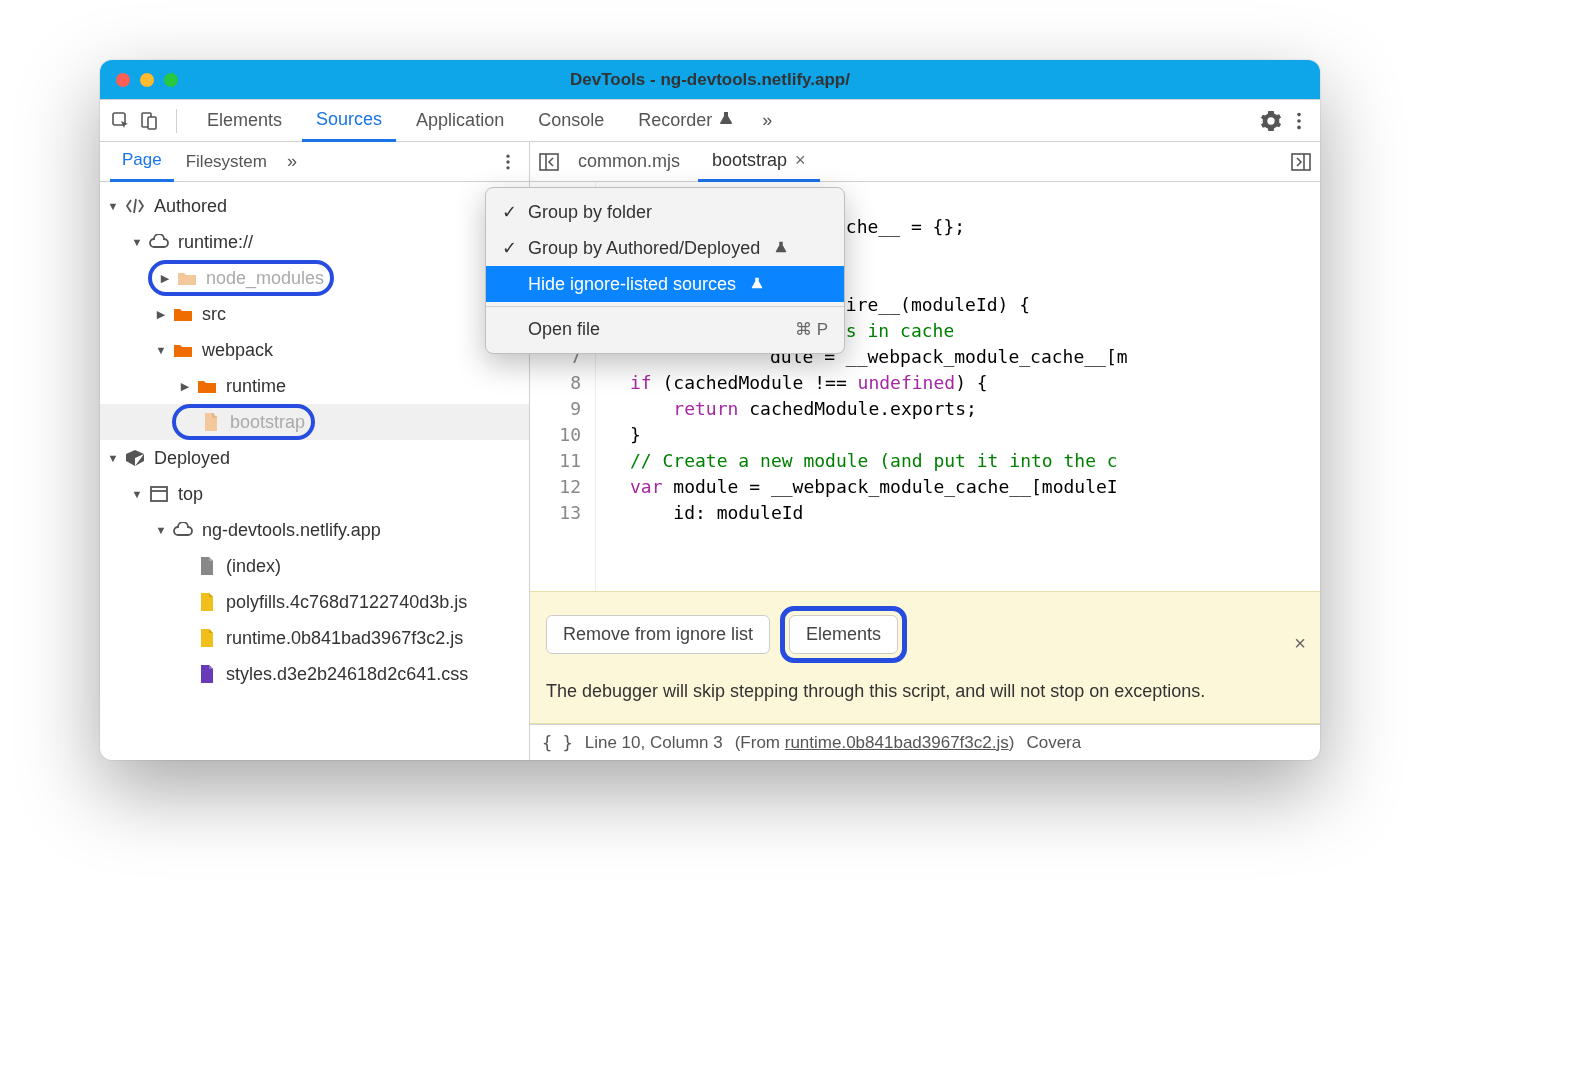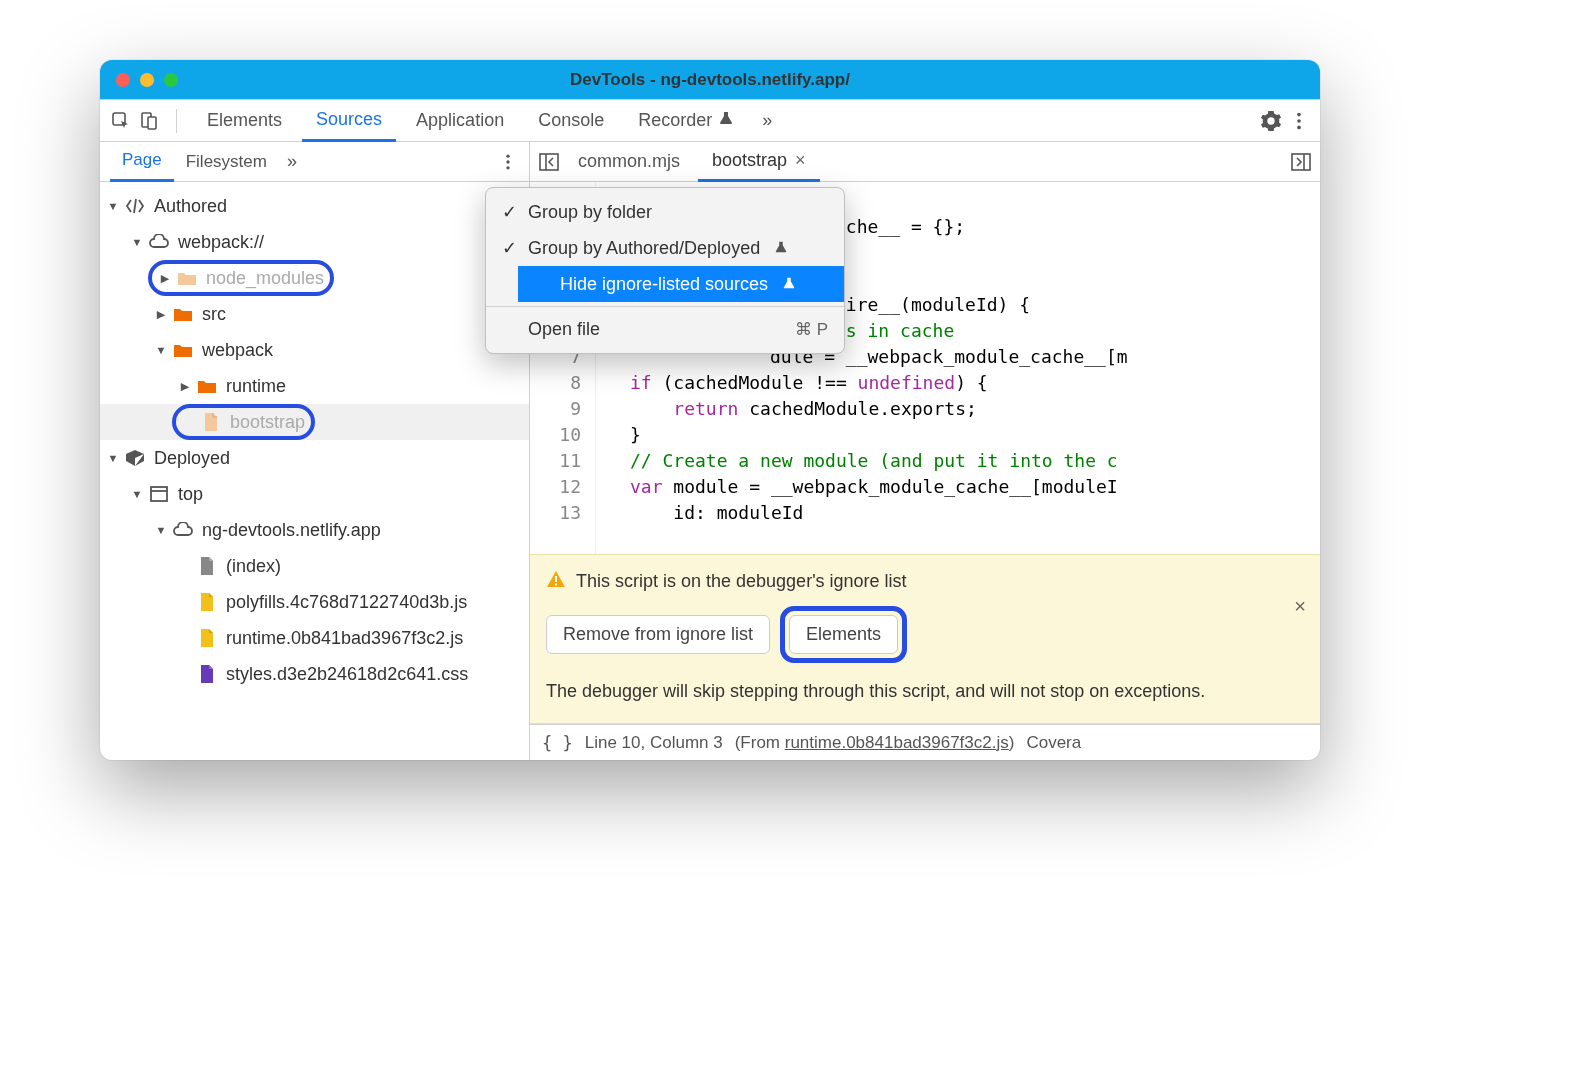--- a/index.html
+++ b/index.html
@@ -105,21 +105,21 @@
   width: 360px;
   background: #f3f3f3;
   border: 1px solid #bfbfbf;
   border-radius: 8px;
   box-shadow: 0 10px 30px rgba(0,0,0,0.25);
   padding: 6px 0;
   z-index: 50;
 }
 .menu-item { height: 36px; display:flex; align-items:center; padding: 0 16px; font-size: 18px; color: #333; gap: 10px; }
 .menu-item .check { width: 16px; }
-.menu-item.highlighted { background: #0a84ff; color: #fff; margin-left: 32px; }
+.menu-item.highlighted { background: #0a84ff; color: #fff; }
 .menu-sep { height: 1px; background: #d0d0d0; margin: 4px 0; }
 .menu-item .flask { margin-left: 4px; }
 .menu-item .shortcut { margin-left: auto; color: #666; font-size: 17px; }
 
 
 .banner {
   background: #fdf7d9;
   border-top: 1px solid #e8e0a8;
   border-bottom: 1px solid #e8e0a8;
   padding: 14px 16px 18px 16px;
@@ -224,21 +224,21 @@
             </span>
           <span>Authored</span>
         </div>
         <div class="node indent-1">
           <span class="arrow">▼</span>
           <span class="icon">
               <svg class="cloud" width="22" height="16" viewBox="0 0 22 16">
                 <path d="M6 13 a4 4 0 0 1 0-8 a5 5 0 0 1 10 0 a3.5 3.5 0 0 1 0 8 Z"></path>
               </svg>
             </span>
-          <span>webpack://</span>
+          <span>runtime://</span>
         </div>
         <div class="node indent-2 dimmed">
           <span class="highlight-ring">
             <span class="arrow">▶</span>
             <span class="icon">
                 <svg class="folder dim" width="20" height="16" viewBox="0 0 20 16">
                   <path d="M1 3 h6 l2 2 h10 v10 H1 Z"></path>
                 </svg>
               </span>
             <span>node_modules</span>
@@ -393,30 +393,20 @@
               <div>10</div>
               <div>11</div>
               <div>12</div>
               <div>13</div>
             </div>
           <div class="source" id="source"><div style="padding-left: 160px;">che</div><div style="padding-left: 160px;">dule_cache__ = {};</div><div style="padding-left: 160px;">&nbsp;</div><div style="padding-left: 160px;">nction</div><div style="padding-left: 160px;">ck_require__(moduleId) {</div><div style="padding-left: 160px;"><span class="cm-cmt">odule is in cache</span></div><div style="padding-left: 160px;">dule = __webpack_module_cache__[m</div><div style="padding-left: 20px;"><span class="cm-kw">if</span> (cachedModule !== <span class="cm-kw">undefined</span>) {</div><div style="padding-left: 20px;">    <span class="cm-kw">return</span> cachedModule.exports;</div><div style="padding-left: 20px;">}</div><div style="padding-left: 20px;"><span class="cm-cmt">// Create a new module (and put it into the c</span></div><div style="padding-left: 20px;"><span class="cm-kw">var</span> module = __webpack_module_cache__[moduleI</div><div style="padding-left: 20px;">    id: moduleId</div></div>
         </div>
       </div>
 
       <div class="banner">
-        <div class="banner-row1">
-          <span>
-            <svg width="20" height="20" viewBox="0 0 20 20">
-                <path d="M10 2 L19 18 H1 Z" fill="#f2a60d"></path>
-                <rect x="9" y="7" width="2" height="6" fill="#fff"></rect>
-                <rect x="9" y="14.5" width="2" height="2" fill="#fff"></rect>
-              </svg>
-          </span>
-          <span>This script is on the debugger's ignore list</span>
-        </div>
         <span class="close-x">×</span>
         <div class="banner-buttons">
           <button class="btn">Remove from ignore list</button>
           <span class="highlight-btn">
             <button class="btn">Elements</button>
           </span>
         </div>
         <div class="banner-desc">The debugger will skip stepping through this script, and will not stop on exceptions.</div>
       </div>
 

